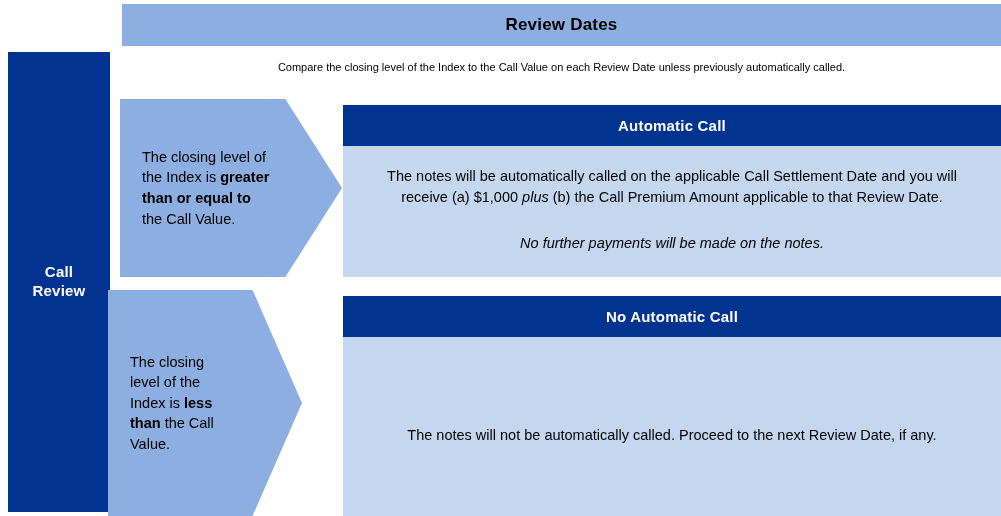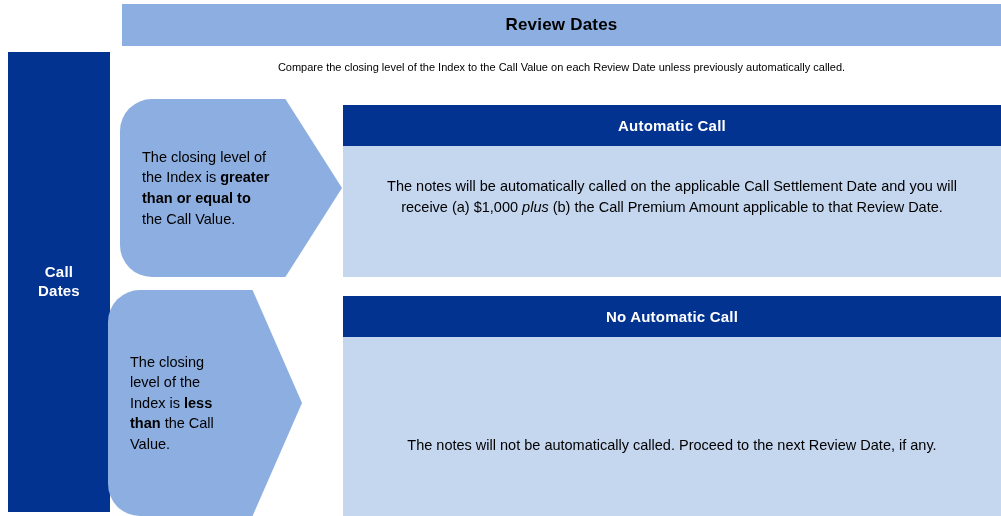--- a/index.html
+++ b/index.html
@@ -73,21 +73,20 @@
   }
 
   
   .arrow {
     position: absolute;
     background: #8CAEE0;
     display: flex;
     align-items: center;
     -webkit-clip-path: polygon(0 0, 74.5% 0, 100% 50%, 74.5% 100%, 0 100%);
     clip-path: polygon(0 0, 74.5% 0, 100% 50%, 74.5% 100%, 0 100%);
-    border-radius: 32px;
   }
   .arrow-text {
     font-size: 14.5px;
     color: #000000;
     line-height: 1.42;
     padding-left: 22px;
     padding-right: 70px;
     text-align: left;
   }
   .arrow-text b { font-weight: bold; }
@@ -125,21 +124,21 @@
     font-weight: bold;
     letter-spacing: 0.2px;
   }
   .panel-body {
     padding: 14px 26px 12px 26px;
     text-align: center;
     font-size: 14.5px;
     color: #000000;
     line-height: 1.42;
   }
-  .panel-body p { margin: 16px; }
+  .panel-body p { margin: 6px; }
   .panel-body .spacer { height: 14px; }
   .panel-body i { font-style: italic; }
 
   #panel-automatic-call {
     top: 105px;
     height: 172px;
   }
   #panel-no-automatic-call {
     top: 296px;
     height: 280px;
@@ -149,21 +148,21 @@
   }
 </style>
 </head>
 <body>
 
 <div id="canvas">
 
   <div class="side-bar">
     <div class="side-bar-label">
       <span>Call</span><br>
-      <span>Dates</span>
+      <span>Review</span>
     </div>
   </div>
 
   <div class="top-header">
     <span class="top-header-label">Review Dates</span>
   </div>
 
   <div class="intro-text">Compare the closing level of the Index to the Call Value on each Review Date unless previously automatically called.</div>
 
   <div class="arrow" id="arrow-call">
@@ -172,20 +171,21 @@
     </div>
   </div>
 
   <div class="panel" id="panel-automatic-call">
     <div class="panel-header">
       <span class="panel-header-label">Automatic Call</span>
     </div>
     <div class="panel-body">
       <p><span>The notes will be automatically called on the applicable Call Settlement Date and you will receive (a) $1,000 </span><i>plus</i><span> (b) the Call Premium Amount applicable to that Review Date.</span></p>
       <div class="spacer"></div>
+      <p><i>No further payments will be made on the notes.</i></p>
     </div>
   </div>
 
   <div class="arrow" id="arrow-nocall">
     <div class="arrow-text">
       <span>The closing level of the Index is </span><b>less than</b><span> the Call Value.</span>
     </div>
   </div>
 
   <div class="panel" id="panel-no-automatic-call">

